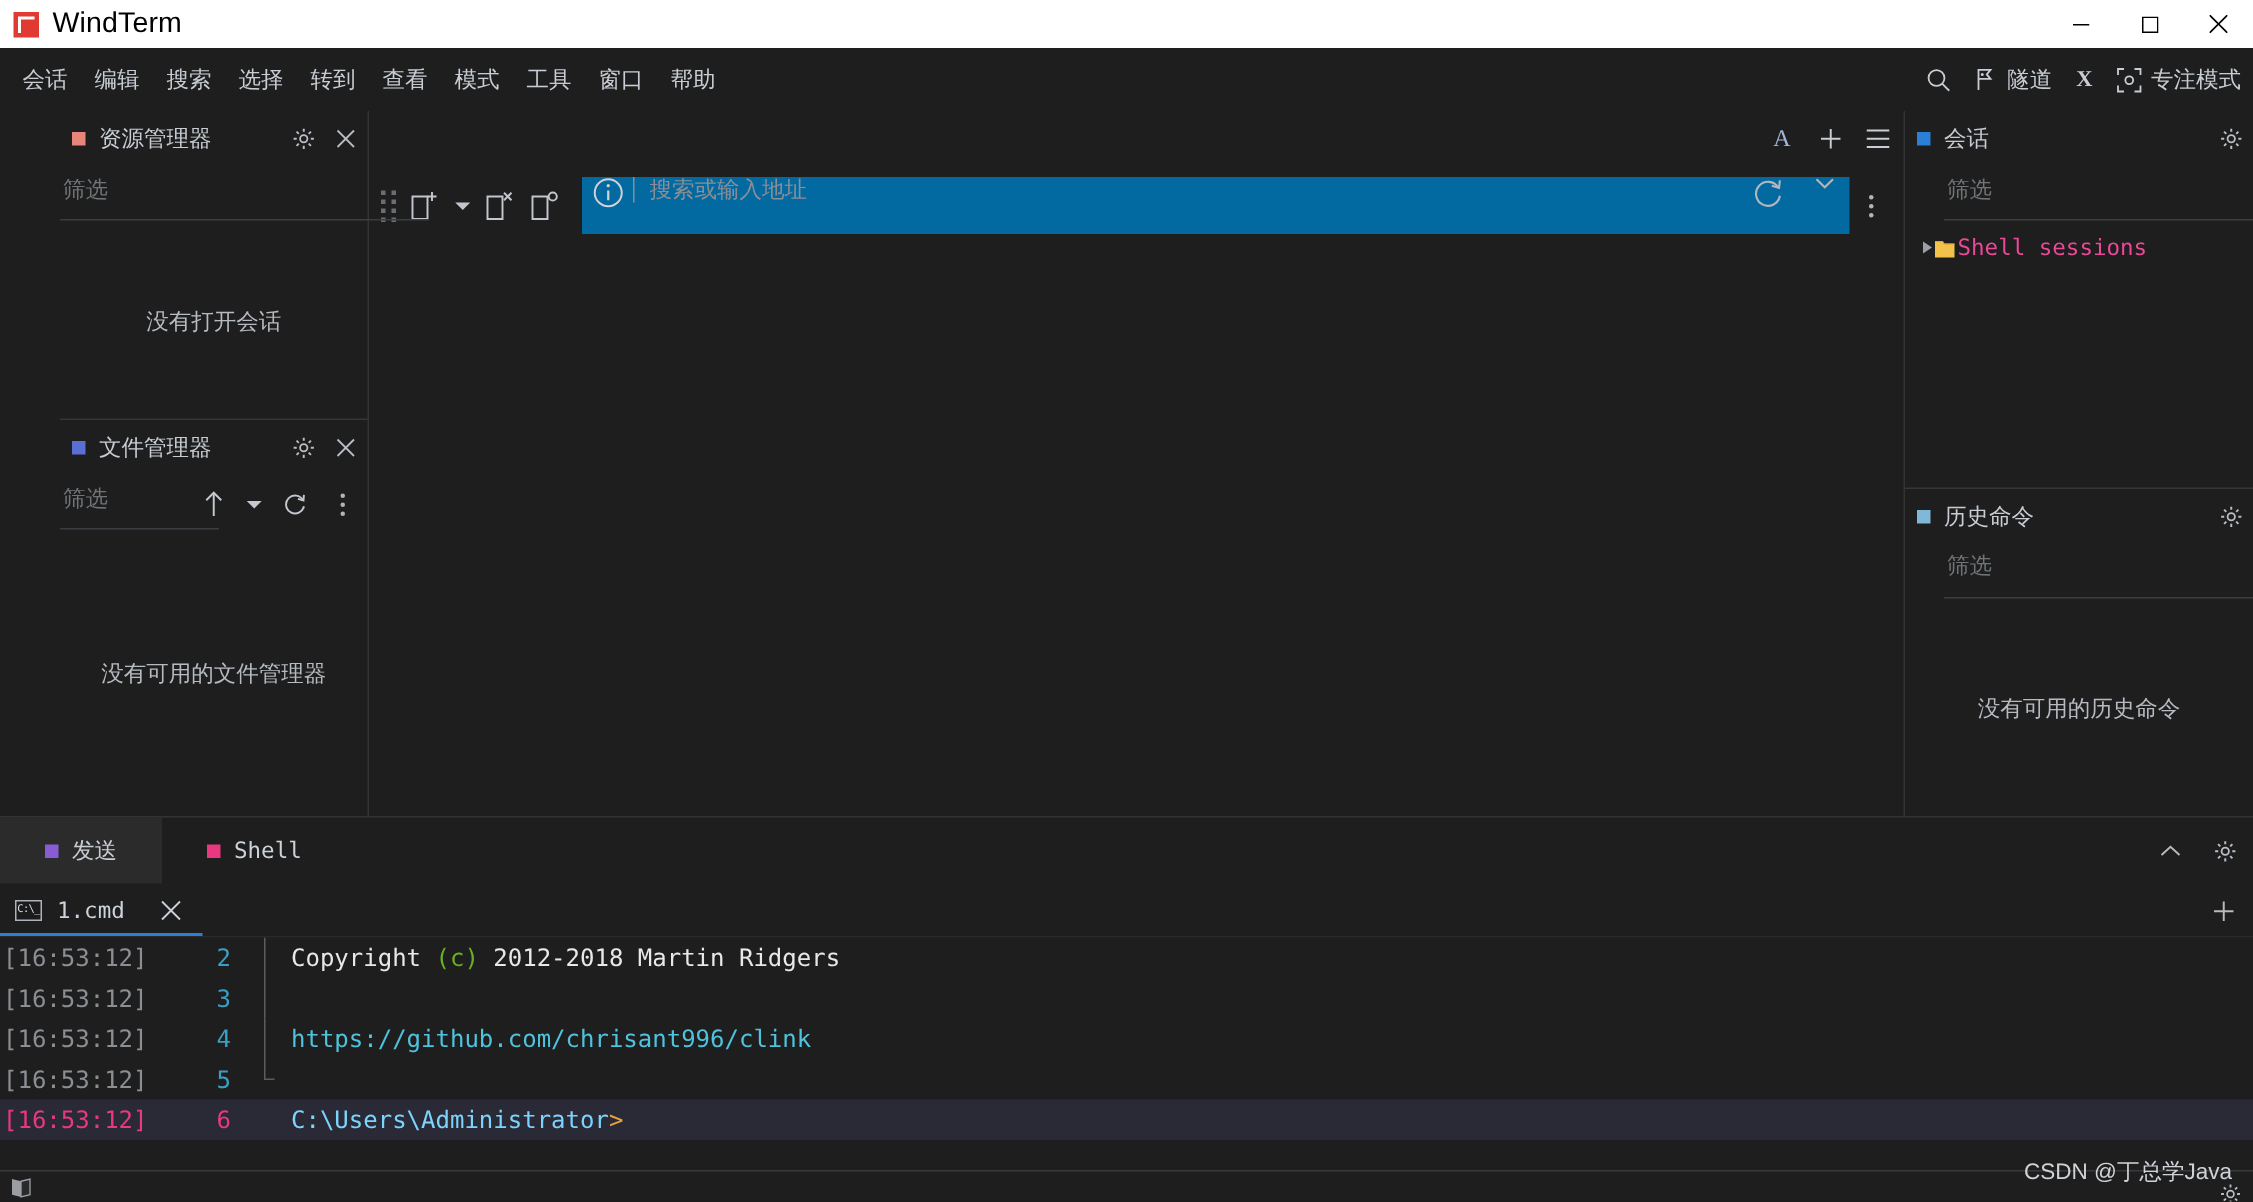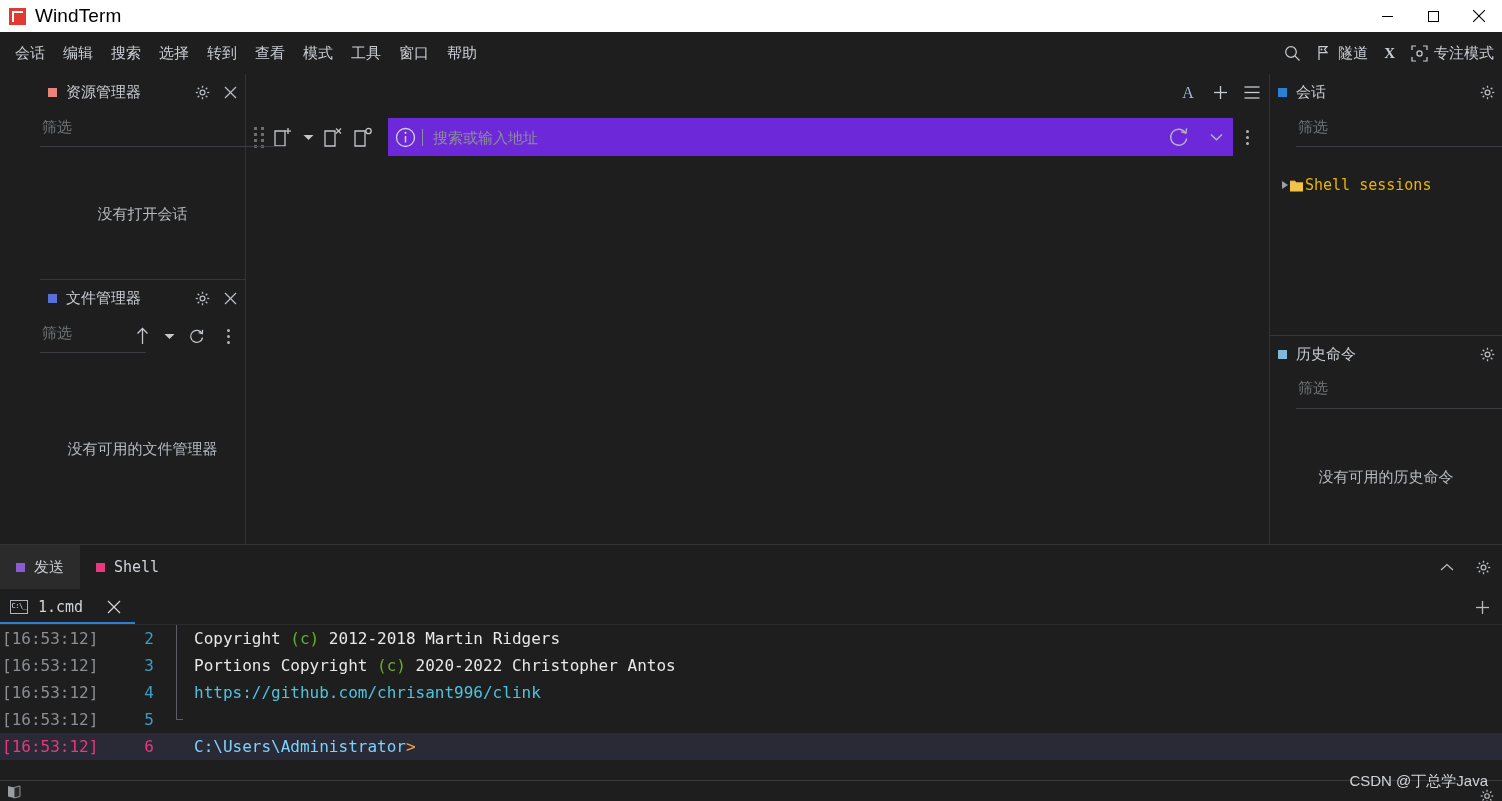--- a/index.html
+++ b/index.html
@@ -136,22 +136,22 @@
     height: 52px; display: flex; align-items: center; padding: 0 8px;
     gap: 0;
   }
   .grip { width: 12px; height: 24px; margin-right: 2px;
     display: grid; grid-template-columns: 3px 3px; gap: 3px 4px;
     align-content: center; }
   .grip i { width: 3px; height: 3px; background: #6a6e73; display:block; }
   .tb-icon { width: 30px; height: 34px; display: flex;
     align-items: center; justify-content: center; color: #c2c7cd; }
   #addressbar {
-    flex: 1; height: 38px; background: #6d28d9;
-    display: flex; align-items: center; margin-left: 10px;
+    flex: 1; height: 38px; background: #0369a1;
+    display: flex; align-items: flex-start; margin-left: 10px;
     position: relative;
   }
   #addr-info { width: 34px; display: flex; align-items: center;
     justify-content: center; color: #cfd3d8; }
   #addr-caret { width: 1px; height: 17px; background: #8b8f95; margin-right: 10px; }
   #addr-input {
     flex: 1; background: transparent; border: none; outline: none;
     font-size: 15px; color: #d4d4d4;
     font-family: "Liberation Sans", sans-serif;
   }
@@ -163,39 +163,39 @@
   #center-dots { width: 28px; display:flex; align-items:center;
     justify-content:center; }
   .vdots { display: flex; flex-direction: column; gap: 3px; align-items:center; }
   .vdots i { width: 3px; height: 3px; border-radius: 50%; background: #b0b5bb; display:block; }
 
   
   .tree-item {
     height: 32px; display: flex; align-items: center;
     padding-left: 12px; gap: 1px;
     font-family: "DejaVu Sans Mono", monospace;
-    font-size: 15px; color: #eab308; margin-top: 20px;
+    font-size: 15px; color: #ec4899;
   }
   .tri { width: 0; height: 0; border-left: 6px solid #9aa0a6;
     border-top: 4.5px solid transparent; border-bottom: 4.5px solid transparent; }
   .folder {
     width: 15px; height: 13px; flex: none; position: relative;
   }
 
   
   #dock {
     position: absolute; left: 0; top: 544px;
     width: 1502px; height: 236px; background: #1e1e1e;
     border-top: 1px solid #333;
   }
   #dock-tabs {
     height: 44px; display: flex; align-items: stretch; position: relative;
   }
   .dock-tab {
-    display: flex; align-items: center; padding: 0 16px; gap: 9px;
+    display: flex; align-items: center; padding: 0 30px; gap: 9px;
     font-size: 15px; color: #c8cdd4; white-space: nowrap;
   }
   .dock-tab.active { background: #2b2b2b; }
   .dock-tab .tabtext { font-family: "Liberation Sans", sans-serif; }
   .dock-tab.mono .tabtext { font-family: "DejaVu Sans Mono", monospace; color: #cdd3da; }
   #dock-tabs-actions {
     position: absolute; right: 10px; top: 0; height: 44px;
     display: flex; align-items: center; gap: 18px;
   }
   #term-tabs {
@@ -668,21 +668,21 @@
     <div id="term-tabs-plus">
       <svg width="15" height="15" viewBox="0 0 15 15">
           <line x1="7.5" y1="1" x2="7.5" y2="14" stroke="#b6bbc1" stroke-width="1.3"></line>
           <line x1="1" y1="7.5" x2="14" y2="7.5" stroke="#b6bbc1" stroke-width="1.3"></line>
         </svg>
     </div>
   </div>
 
   <div id="term-body">
       <div class="term-line"><span class="ts">[16:53:12]</span><span class="ln">2</span><span class="fold bar"></span><span class="txt"><span class="c-white">Copyright </span><span class="c-green">(c)</span><span class="c-white"> 2012-2018 Martin Ridgers</span></span></div>
-      <div class="term-line"><span class="ts">[16:53:12]</span><span class="ln">3</span><span class="fold bar"></span><span class="txt"><span class="c-white">Portions Copyright </span><span class="c-green">(c)</span><span class="c-white"> 2020-2022 Christopher Antos</span></span></div>
+      <div class="term-line"><span class="ts">[16:53:12]</span><span class="ln">3</span><span class="fold bar"></span></div>
       <div class="term-line"><span class="ts">[16:53:12]</span><span class="ln">4</span><span class="fold bar"></span><span class="txt"><span class="c-cyan">https://github.com/chrisant996/clink</span></span></div>
       <div class="term-line"><span class="ts">[16:53:12]</span><span class="ln">5</span><span class="fold end"></span><span class="txt"><span class="c-white"></span></span></div>
       <div class="term-line current"><span class="ts">[16:53:12]</span><span class="ln">6</span><span class="fold none"></span><span class="txt"><span class="c-yellow">C:\Users\Administrator</span><span class="c-orange">&gt;</span></span></div>
     </div>
 </div>
 
 <div id="statusbar">
   <span class="bookicon">
     <svg width="17" height="15" viewBox="0 0 17 15">
         <path d="M2 2 L8 3.5 V14 L2 12.5 Z" fill="#9a9ea3"></path>

